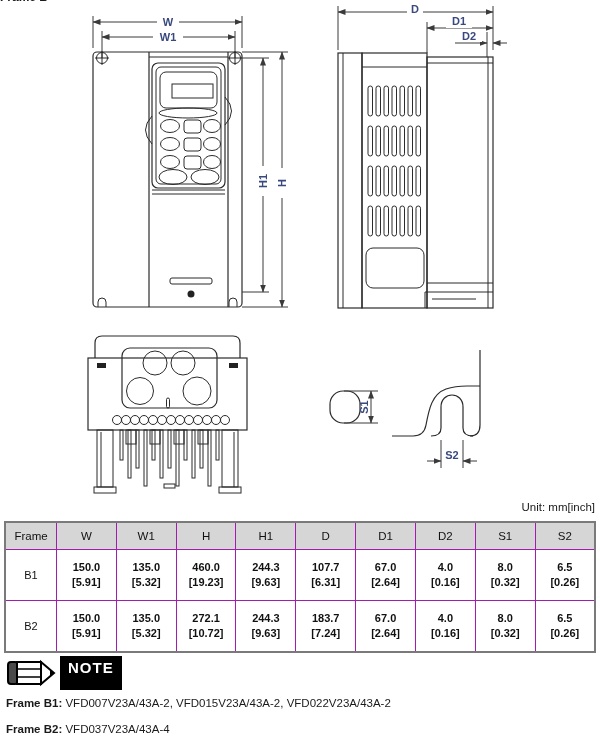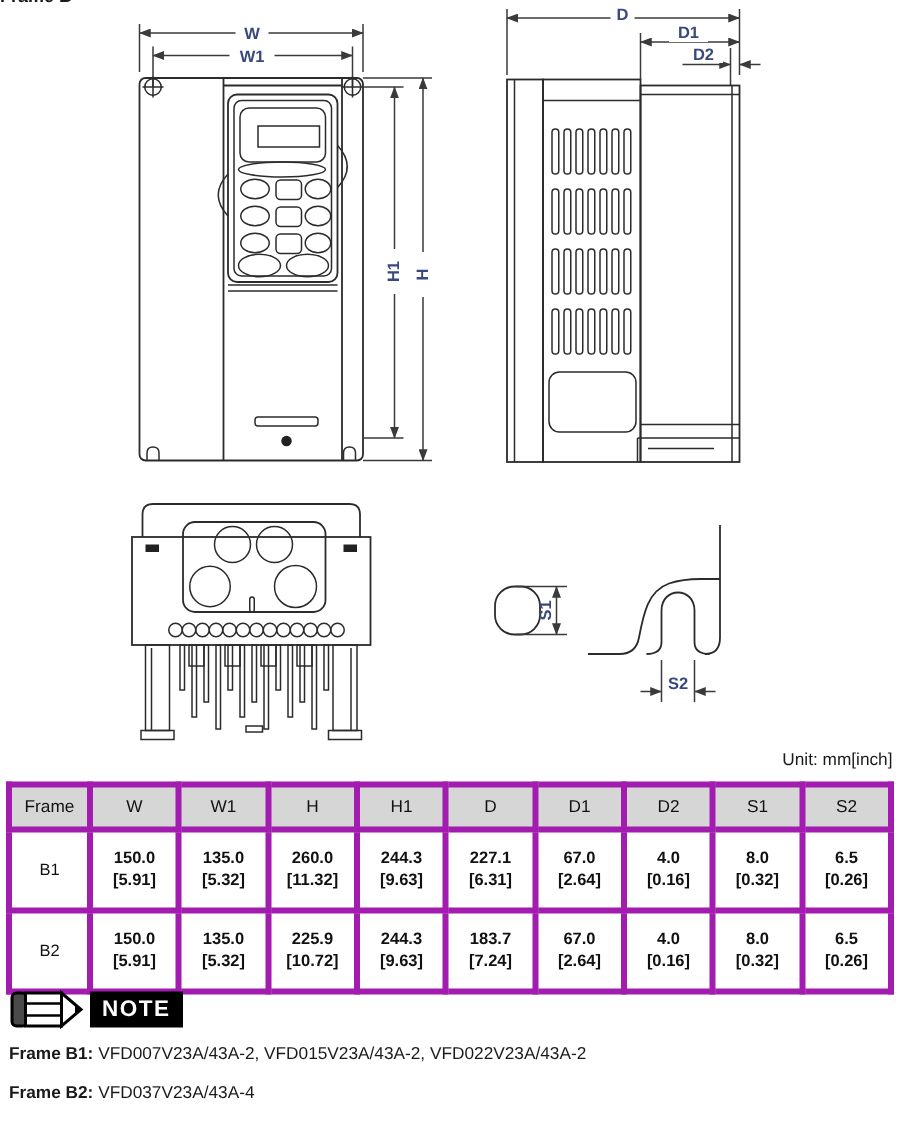--- a/index.html
+++ b/index.html
@@ -15,28 +15,28 @@
   .thin{fill:none;stroke:#2b2b2b;stroke-width:1;}
   .dimline{fill:none;stroke:#3a3a3a;stroke-width:1;}
   .lblbg{fill:#ffffff;stroke:none;}
   .dim-label{font-family:"Liberation Sans",sans-serif;font-size:11px;font-weight:bold;}
   
   .unit-label{top:501;right:5px;font-size:11.5px;top:501px;margin-left:36px;}
   
   .dim-table-wrap{top:521px;left:4px;width:592px;}
   table{border-collapse:collapse;width:100%;table-layout:fixed;
         font-size:11px;color:#111;}
-  table,th,td{border:4px solid #a21caf;}
+  table,th,td{border:1px solid #a21caf;}
   table{border:2px solid #7a7a7a;}
   th{background:#d6d6d6;font-weight:normal;height:24px;font-size:11.5px;}
   td{text-align:center;height:50px;padding:0;}
   td div{line-height:15px;font-weight:bold;}
   .frame-col{width:48px;}
   
-  .note-row{top:656px;left:6px;display:flex;align-items:center;gap:4px;}
+  .note-row{top:656px;left:6px;display:flex;gap:4px;}
   .note-badge{background:#000;color:#fff;font-weight:bold;font-size:15px;
               letter-spacing:1px;padding:3px 8px 4px 8px;}
   .note-line{left:6px;font-size:11.5px;}
   .note-line b{font-weight:bold;}
   #note-line-1{top:697px;}
   #note-line-2{top:723px;}
 </style>
 </head>
 <body>
 
@@ -266,29 +266,29 @@
           <td>B1</td>
           <td>
             <div>150.0</div>
             <div>[5.91]</div>
           </td>
           <td>
             <div>135.0</div>
             <div>[5.32]</div>
           </td>
           <td>
-            <div>260.0</div>
-            <div>[11.32]</div>
+            <div>460.0</div>
+            <div>[19.23]</div>
           </td>
           <td>
             <div>244.3</div>
             <div>[9.63]</div>
           </td>
           <td>
-            <div>227.1</div>
+            <div>107.7</div>
             <div>[6.31]</div>
           </td>
           <td>
             <div>67.0</div>
             <div>[2.64]</div>
           </td>
           <td>
             <div>4.0</div>
             <div>[0.16]</div>
           </td>
@@ -305,21 +305,21 @@
           <td>B2</td>
           <td>
             <div>150.0</div>
             <div>[5.91]</div>
           </td>
           <td>
             <div>135.0</div>
             <div>[5.32]</div>
           </td>
           <td>
-            <div>225.9</div>
+            <div>272.1</div>
             <div>[10.72]</div>
           </td>
           <td>
             <div>244.3</div>
             <div>[9.63]</div>
           </td>
           <td>
             <div>183.7</div>
             <div>[7.24]</div>
           </td>

